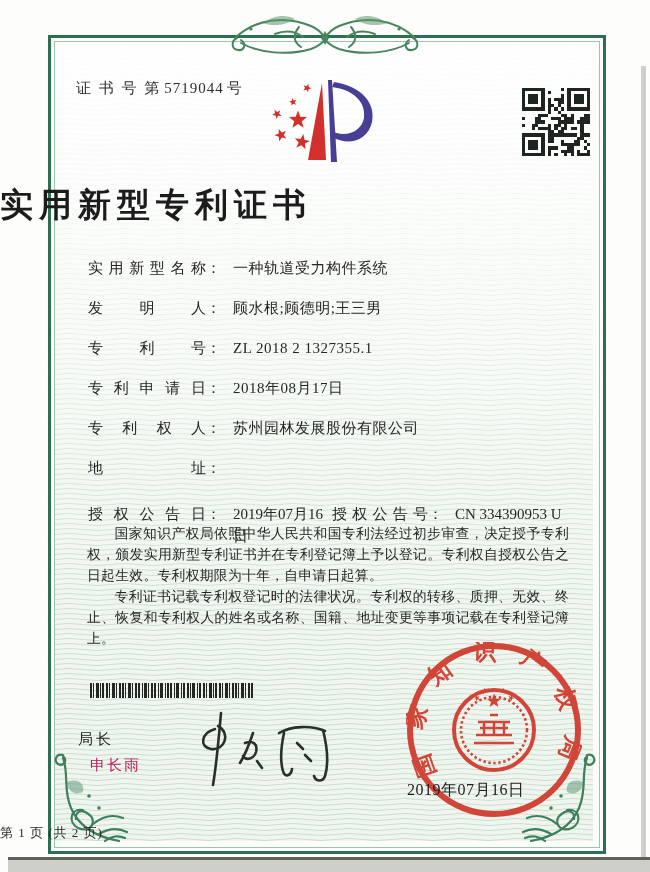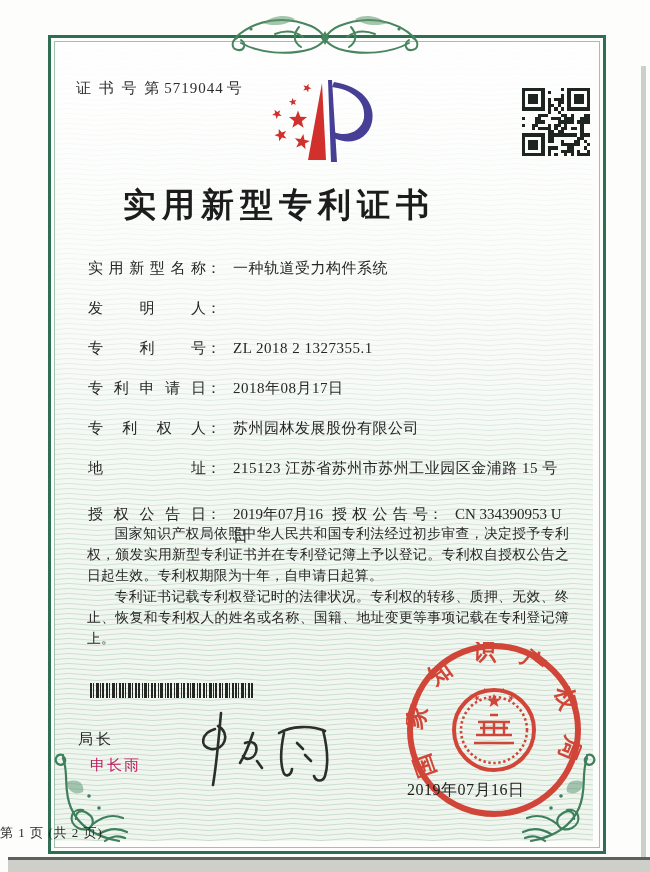--- a/index.html
+++ b/index.html
@@ -22,21 +22,21 @@
   .top-ornament{position:absolute;left:229px;top:7px;width:192px;height:56px;}
   .corner-orn{position:absolute;top:752px;width:80px;height:95px;}
   .corner-orn.bl{left:53px;} .corner-orn.br{left:517px;}
 
   
   .cert-no{position:absolute;left:76px;top:79px;font-size:15px;color:#2d2d2d;letter-spacing:2px;}
   .cert-no .num{letter-spacing:1px;margin:0 3px;}
   .logo{position:absolute;left:268px;top:76px;width:114px;height:96px;}
   .qr{position:absolute;left:522px;top:88px;width:68px;height:68px;}
 
-  .title{position:absolute;left:0;top:183px;width:558px;text-align:center;
+  .title{position:absolute;left:0;top:183px;width:558px;
          font-size:33px;font-weight:600;letter-spacing:6px;color:#1c1c1c;}
 
   
   .fields{position:absolute;left:88px;top:257px;width:484px;}
   .frow{display:flex;align-items:flex-start;font-size:15px;line-height:22px;margin-bottom:18px;color:#262626;}
   .flabel{display:flex;justify-content:space-between;width:118px;flex:0 0 118px;}
   .fcolon{margin-right:12px;}
   .fvalue{flex:1;letter-spacing:.5px;}
   .grant-row{position:absolute;left:88px;top:503px;width:500px;display:flex;font-size:15px;line-height:22px;}
   .gpair1{display:flex;width:244px;flex:0 0 244px;}
@@ -369,20 +369,21 @@
         <span class="fcolon">：</span>
       <span class="fvalue">一种轨道受力构件系统</span>
     </div>
     <div class="frow">
       <span class="flabel">
           <span>发</span>
           <span>明</span>
           <span>人</span>
         </span>
         <span class="fcolon">：</span>
+      <span class="fvalue">顾水根;顾德明;王三男</span>
     </div>
     <div class="frow">
       <span class="flabel">
           <span>专</span>
           <span>利</span>
           <span>号</span>
         </span>
         <span class="fcolon">：</span>
       <span class="fvalue">ZL 2018 2 1327355.1</span>
     </div>
@@ -406,21 +407,20 @@
         </span>
         <span class="fcolon">：</span>
       <span class="fvalue">苏州园林发展股份有限公司</span>
     </div>
     <div class="frow">
       <span class="flabel">
           <span>地</span>
           <span>址</span>
         </span>
         <span class="fcolon">：</span>
-      <span class="fvalue">215123 江苏省苏州市苏州工业园区金浦路 15 号</span>
     </div>
   </div>
 
   <div class="grant-row">
     <span class="gpair1">
       <span class="flabel">
           <span>授</span>
           <span>权</span>
           <span>公</span>
           <span>告</span>

